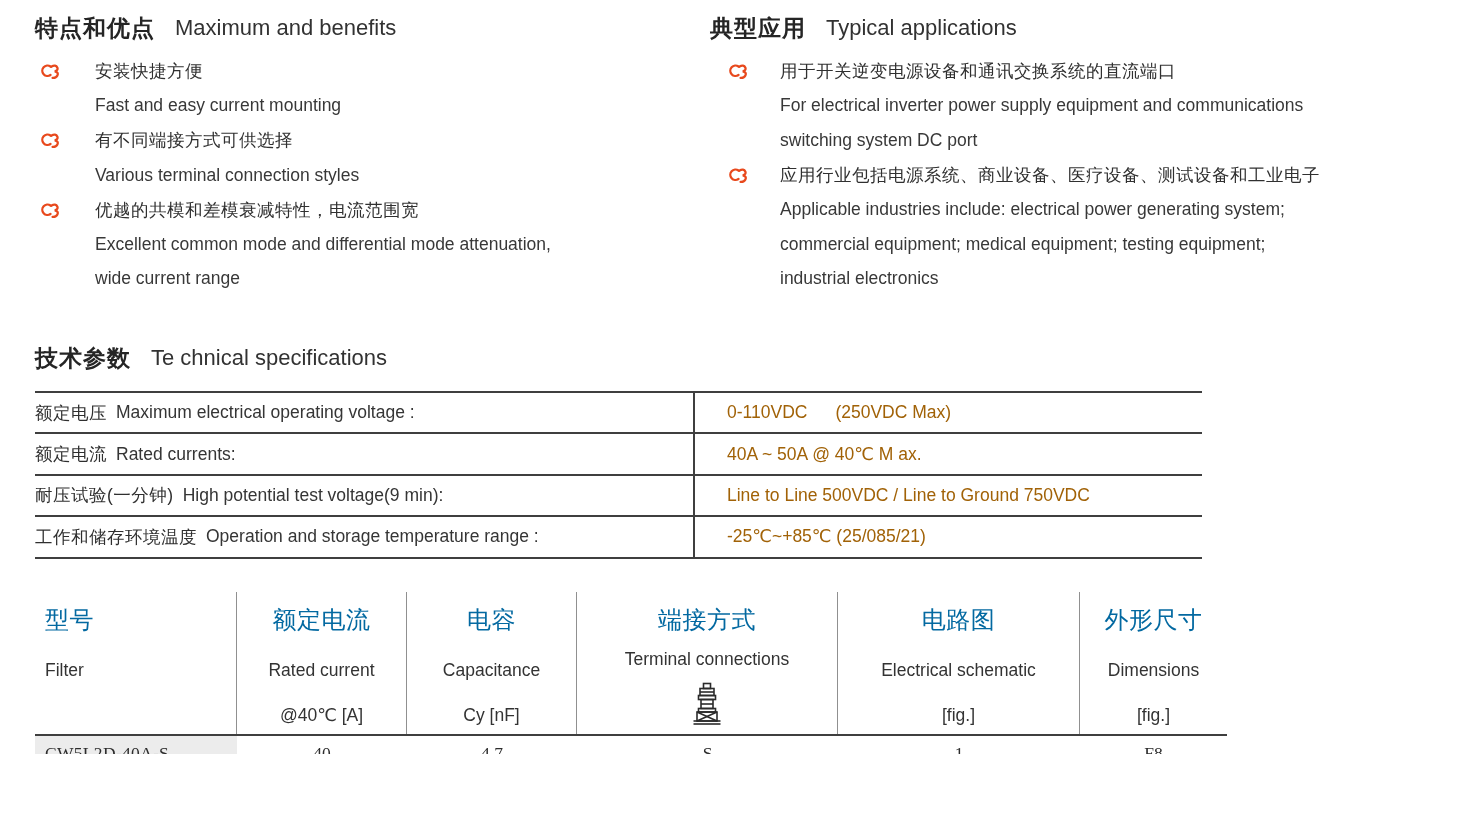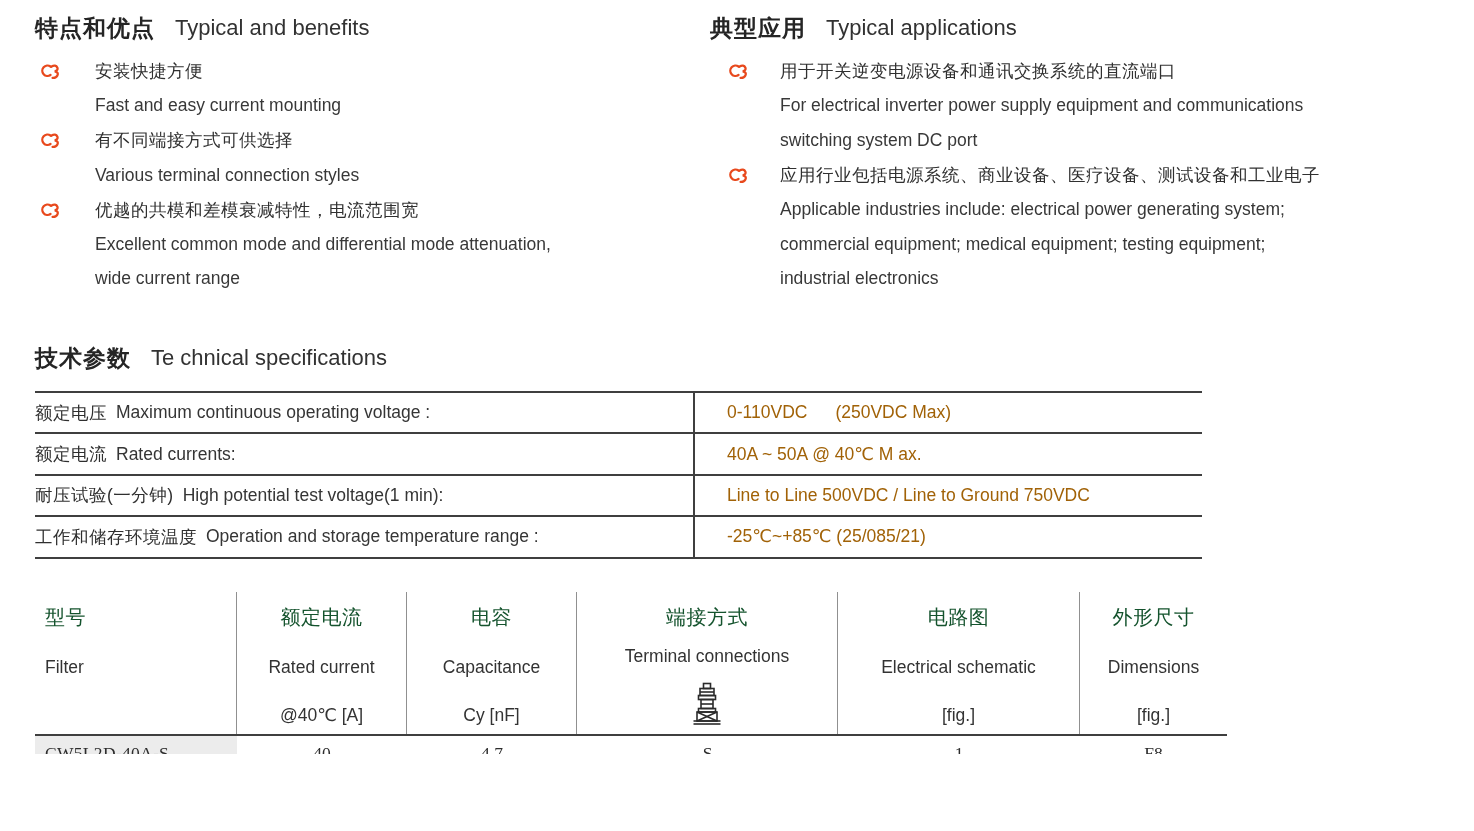--- a/index.html
+++ b/index.html
@@ -71,21 +71,21 @@
     border-bottom: 2px solid #3f3f3f;
   }
   .prod-hcell {
     display: flex; flex-direction: column; justify-content: space-between;
     align-items: center; text-align: center;
     padding: 12px 4px 8px 4px;
     border-right: 1px solid #909090;
   }
   .prod-hcell:last-child { border-right: none; }
   .prod-hcell.first { align-items: flex-start; text-align: left; padding-left: 10px; }
-  .h-zh  { font-size: 20px;   color: #14532d; letter-spacing: 0.5px; }
+  .h-zh  { font-size: 24px;   color: #0369a1; letter-spacing: 0.5px; }
   .h-en  { font-size: 17.5px; color: #333333; }
   .h-sub { font-size: 17.5px; color: #333333; min-height: 22px; display: flex; align-items: flex-end; }
   .prod-row {
     display: grid;
     grid-template-columns: 202px 170px 170px 261px 242px 147px;
     height: 37px;
     border-bottom: 2px solid #3f3f3f;
     font-family: Liberation Serif, serif;
   }
   .prod-cell {
@@ -98,21 +98,21 @@
   }
 </style>
 </head>
 <body>
 
 <div class="page">
 
   <div class="section section-left">
     <div class="section-heading">
       <span class="heading-zh">特点和优点</span>
-      <span class="heading-en">Typical and benefits</span>
+      <span class="heading-en">Maximum and benefits</span>
     </div>
     <div class="items">
       <div class="line">
         <span class="bullet">
           <svg width="23" height="17" viewBox="0 0 23 17">
               <path d="M12.5 4 A5.2 5.2 0 1 0 12.5 12.5" fill="none" stroke="#e8491d" stroke-width="2.3" stroke-linecap="round"></path>
               <path d="M13.2 4.2 q4.6 -2.6 6.2 1 q1 2.6 -2.6 3.6 q4.2 1 2.6 4.2 q-1.2 2.6 -4.8 2.4" fill="none" stroke="#e8491d" stroke-width="2.3" stroke-linecap="round"></path>
             </svg>
         </span>
         <span class="txt-zh">安装快捷方便</span>
@@ -194,41 +194,41 @@
 
   <div class="section-heading spec-heading">
     <span class="heading-zh">技术参数</span>
     <span class="heading-en">Te chnical specifications</span>
   </div>
 
   <div class="spec-table">
     <div class="spec-row">
       <div class="spec-label">
         <span class="lbl-zh">额定电压</span>
-        <span class="lbl-en">Maximum continuous operating voltage :</span>
+        <span class="lbl-en">Maximum electrical operating voltage :</span>
       </div>
       <div class="spec-value">
         <span>0-110VDC</span>
         <span class="val2">(250VDC Max)</span>
       </div>
     </div>
     <div class="spec-row">
       <div class="spec-label">
         <span class="lbl-zh">额定电流</span>
         <span class="lbl-en">Rated currents:</span>
       </div>
       <div class="spec-value">
         <span>40A ~ 50A @ 40℃ M ax.</span>
         <span class="val2"></span>
       </div>
     </div>
     <div class="spec-row">
       <div class="spec-label">
         <span class="lbl-zh">耐压试验(一分钟)</span>
-        <span class="lbl-en">High potential test voltage(1 min):</span>
+        <span class="lbl-en">High potential test voltage(9 min):</span>
       </div>
       <div class="spec-value">
         <span>Line to Line 500VDC / Line to Ground 750VDC</span>
         <span class="val2"></span>
       </div>
     </div>
     <div class="spec-row">
       <div class="spec-label">
         <span class="lbl-zh">工作和储存环境温度</span>
         <span class="lbl-en">Operation and storage temperature range :</span>

